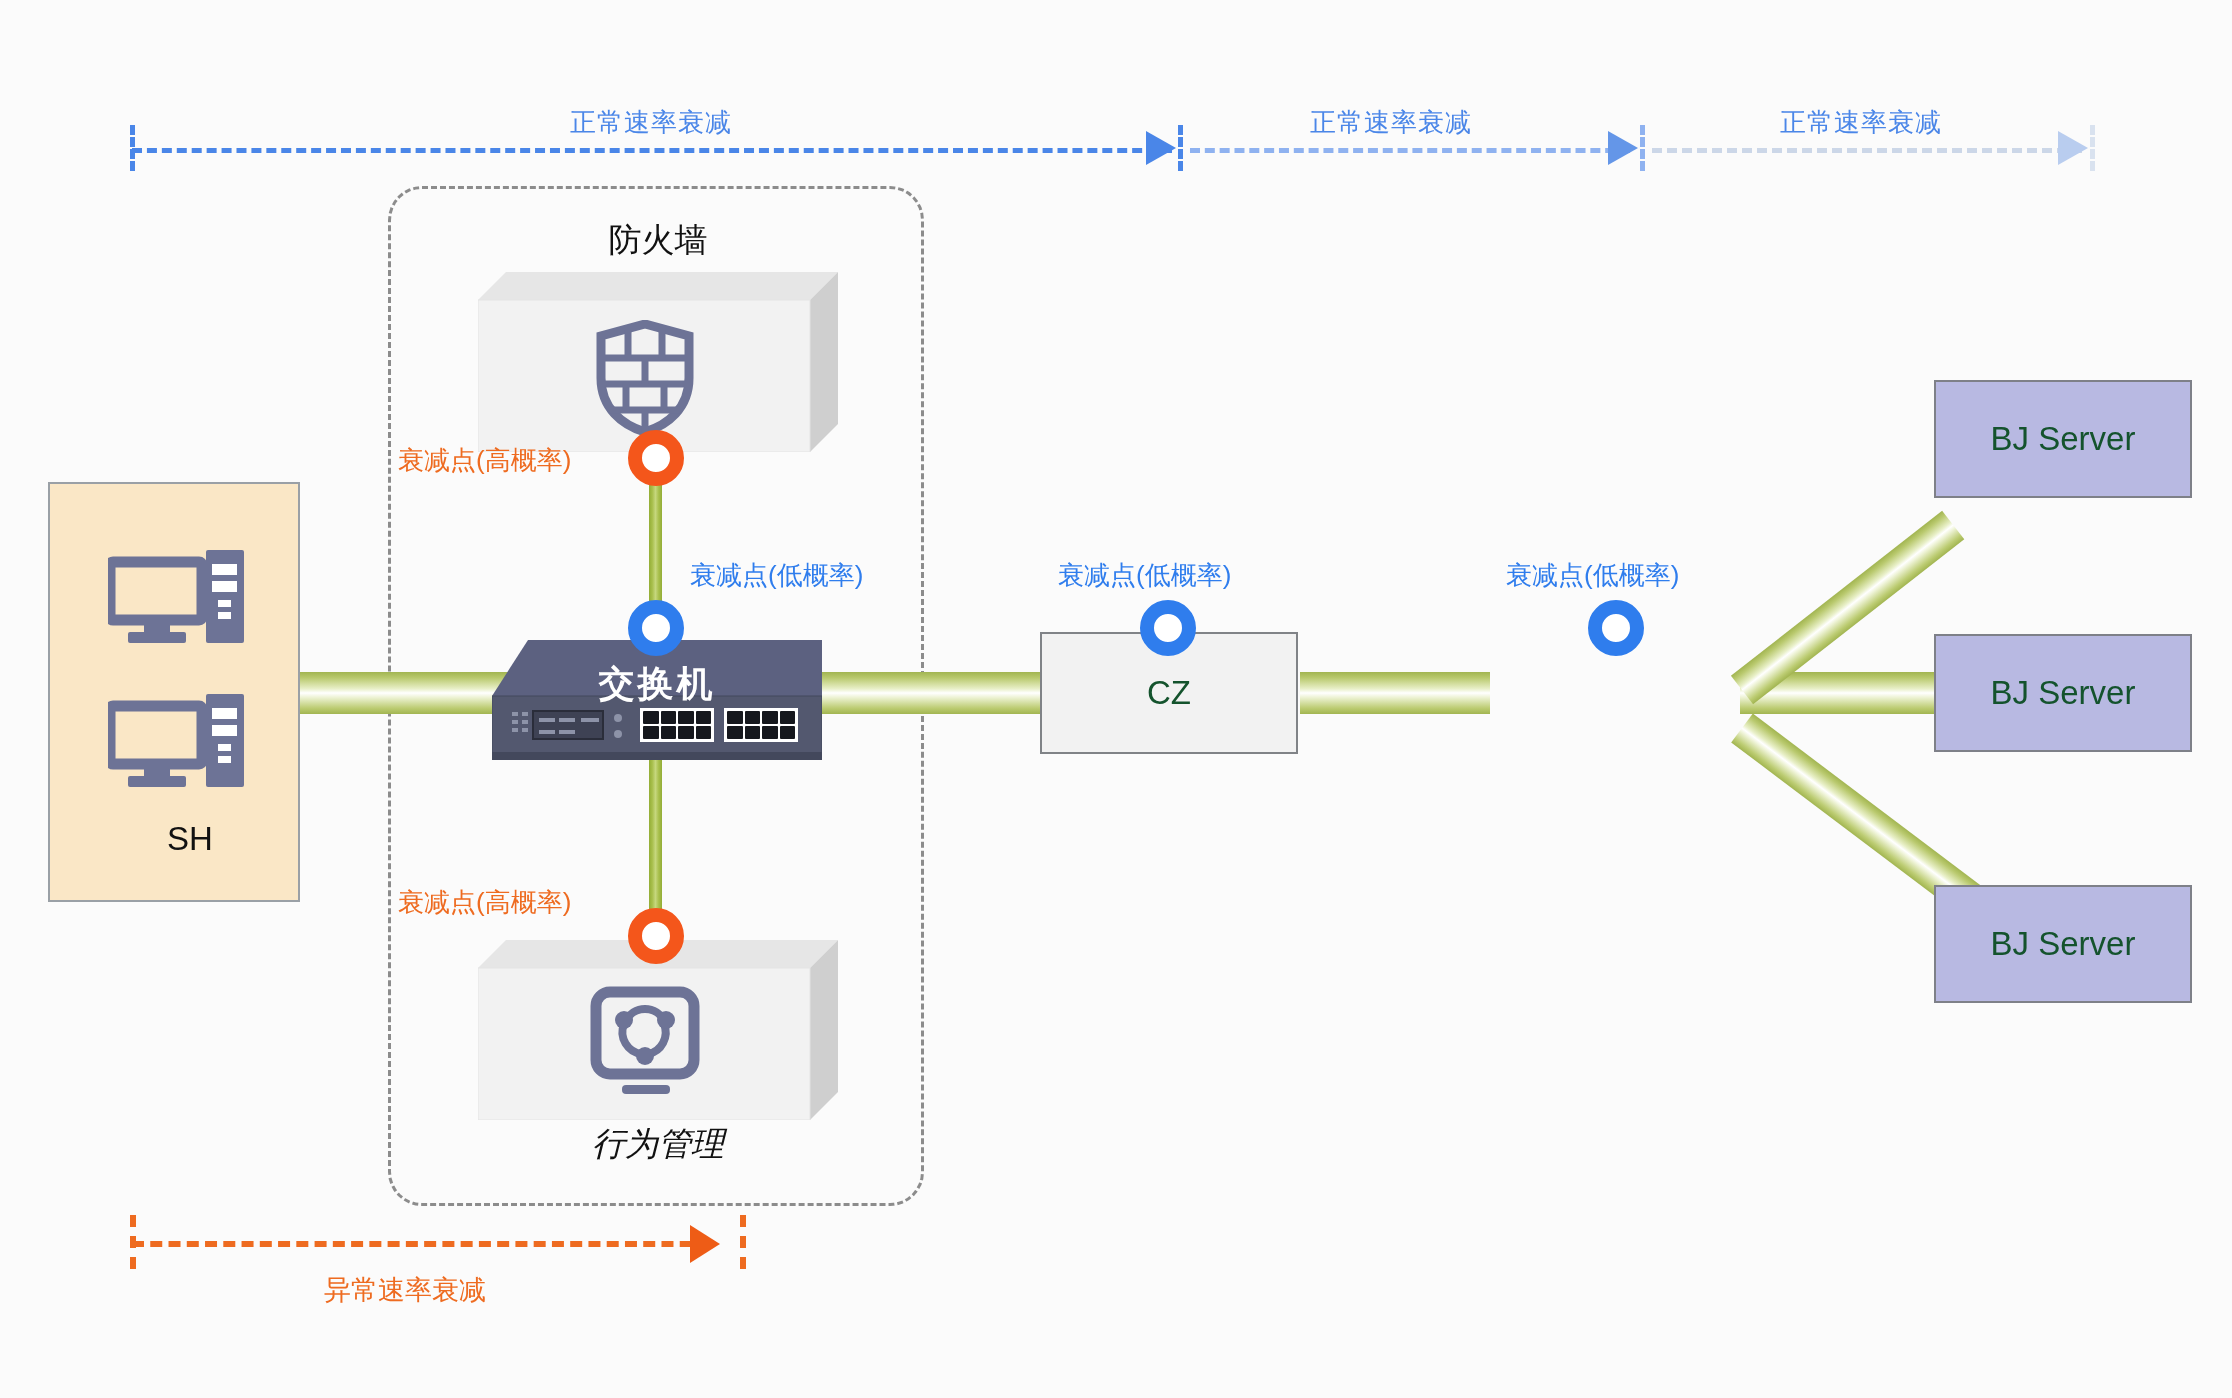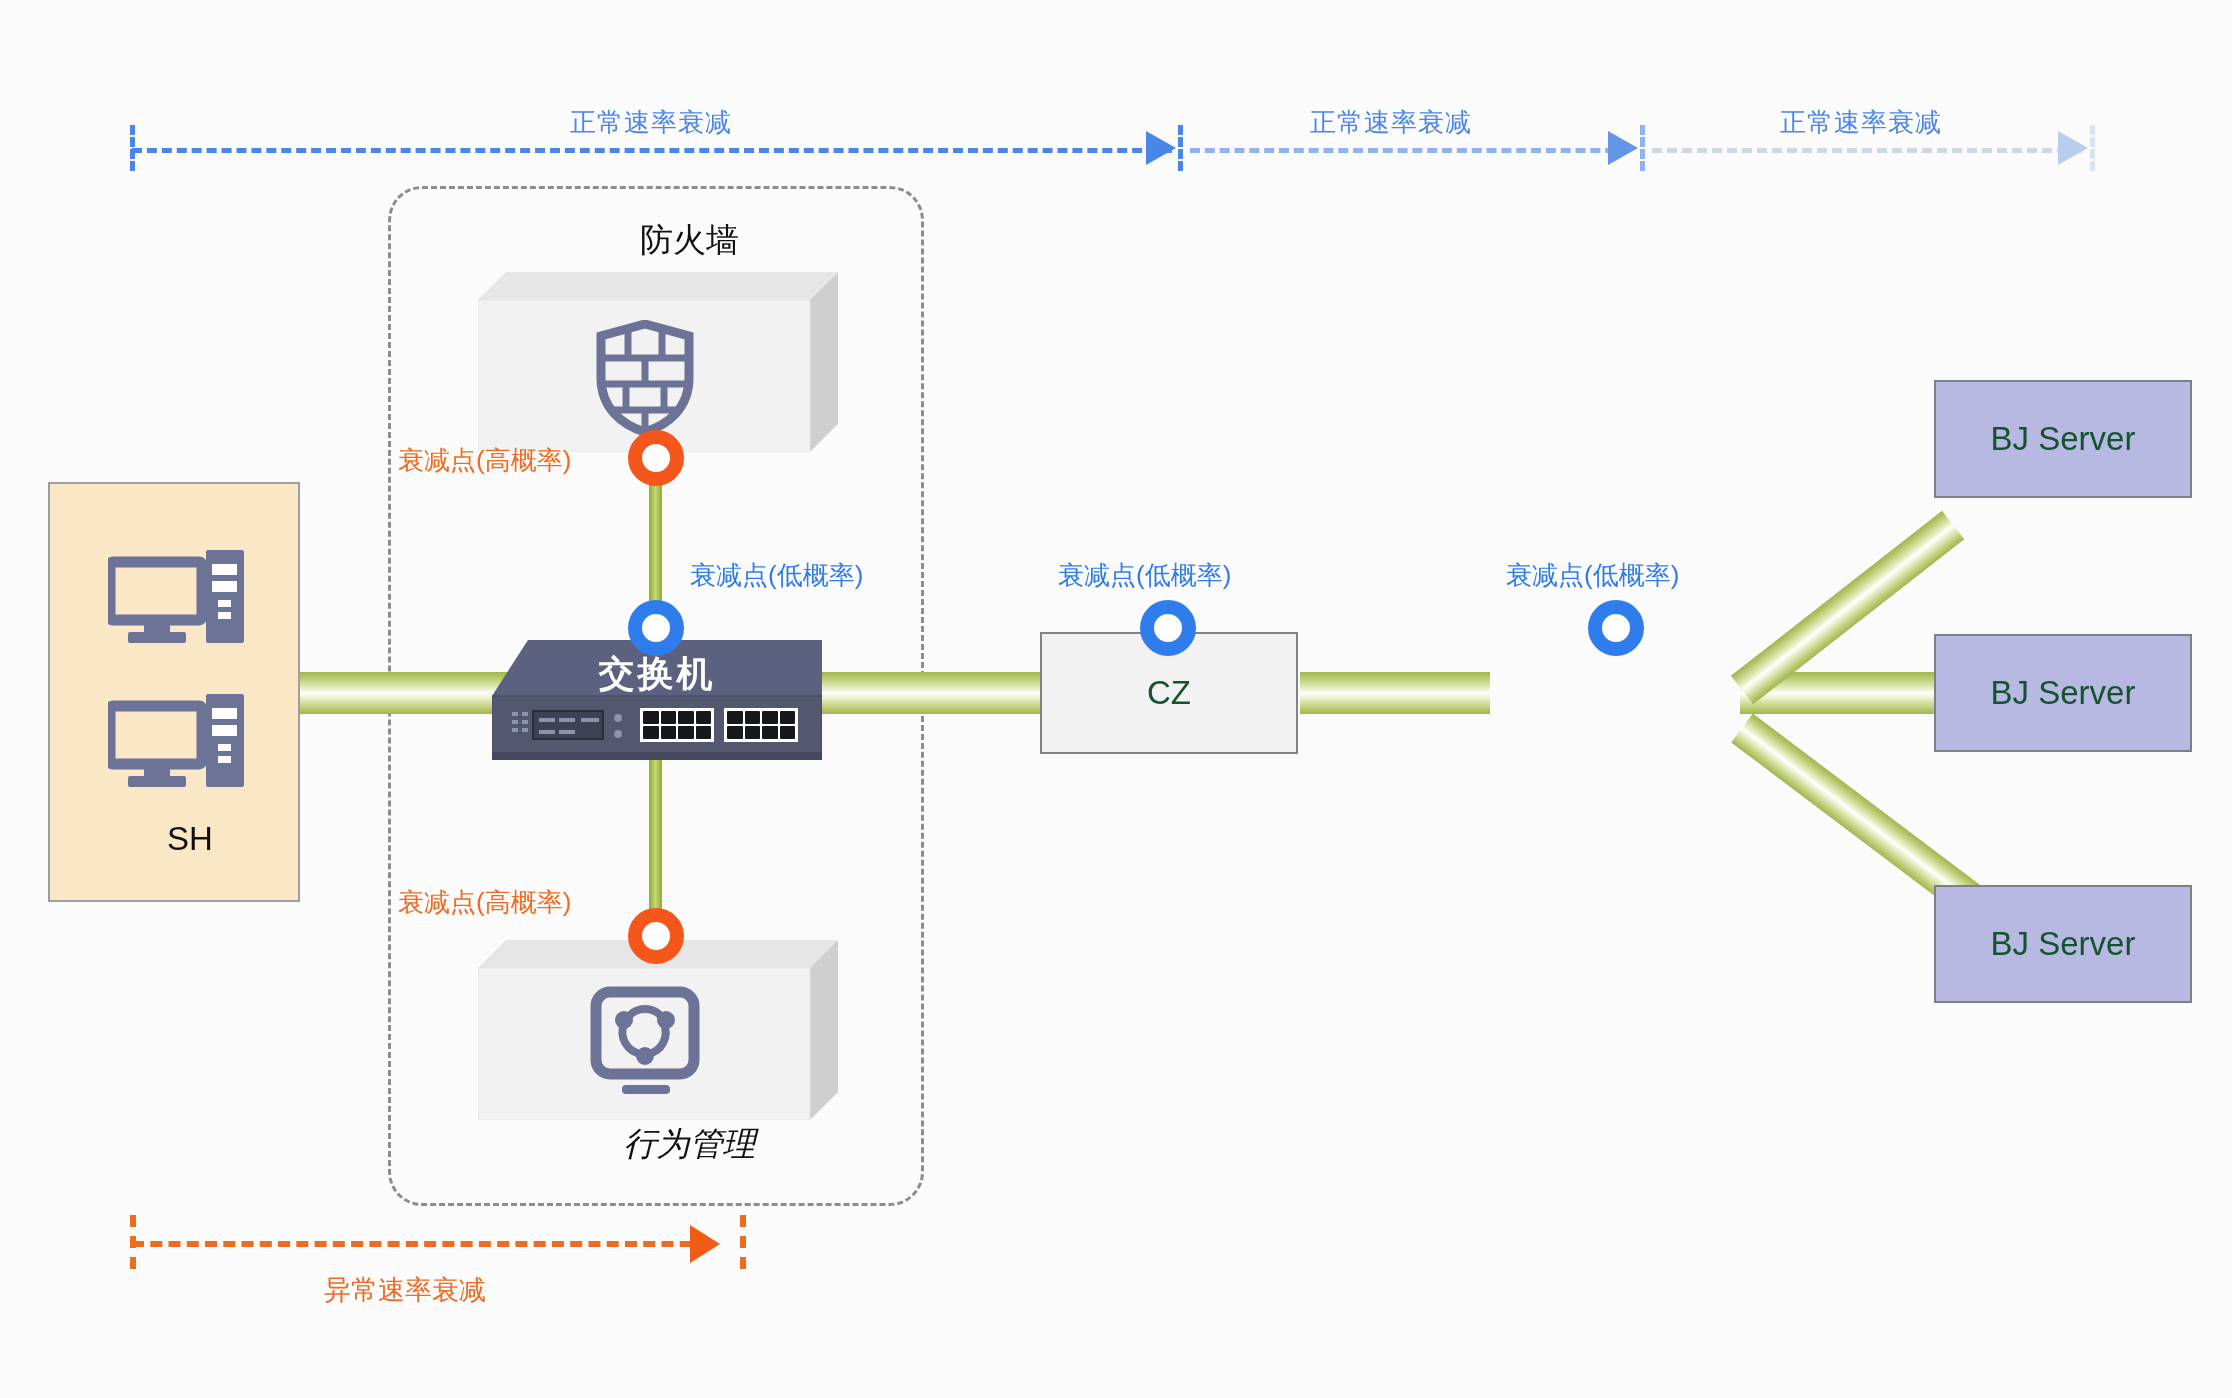--- a/index.html
+++ b/index.html
@@ -41,26 +41,26 @@
 
   
   .ring{position:absolute;border-radius:50%;box-sizing:border-box;background:#ffffff;}
   .ring-hi{border:14px solid #f4561b;}
   .ring-lo{border:14px solid #2f7ded;}
   .pt-label{position:absolute;white-space:nowrap;font-size:26px;}
   .pt-hi{color:#ee6b20;}
   .pt-lo{color:#2f7ded;text-align:right;}
 
   
-  .appl{position:absolute;padding-left:21px;}
+  .appl{position:absolute;}
   .appl-title{position:absolute;width:100%;text-align:center;font-size:33px;color:#111;white-space:nowrap;}
 
   
   .sw{position:absolute;}
-  .sw-name{position:absolute;width:100%;text-align:center;color:#ffffff;font-size:36px;font-weight:600;letter-spacing:3px;}
+  .sw-name{position:absolute;width:100%;text-align:center;color:#ffffff;font-size:36px;font-weight:600;letter-spacing:3px;margin-top:10px;}
   .portbank{position:absolute;background:#ffffff;padding:3px;display:grid;grid-template-columns:repeat(4,1fr);gap:2px;box-sizing:border-box;}
   .port{background:#16181d;border-radius:1px;}
   .lcdpanel{position:absolute;background:#3e4254;border:2px solid #2a2d3a;box-sizing:border-box;}
   .lcdrow{position:absolute;background:#8d93a8;}
   .leddot{position:absolute;background:#8d93a8;border-radius:50%;}
   .ledcol{position:absolute;background:#8d93a8;}
 
   
   .pcicon{position:absolute;}
 </style>

